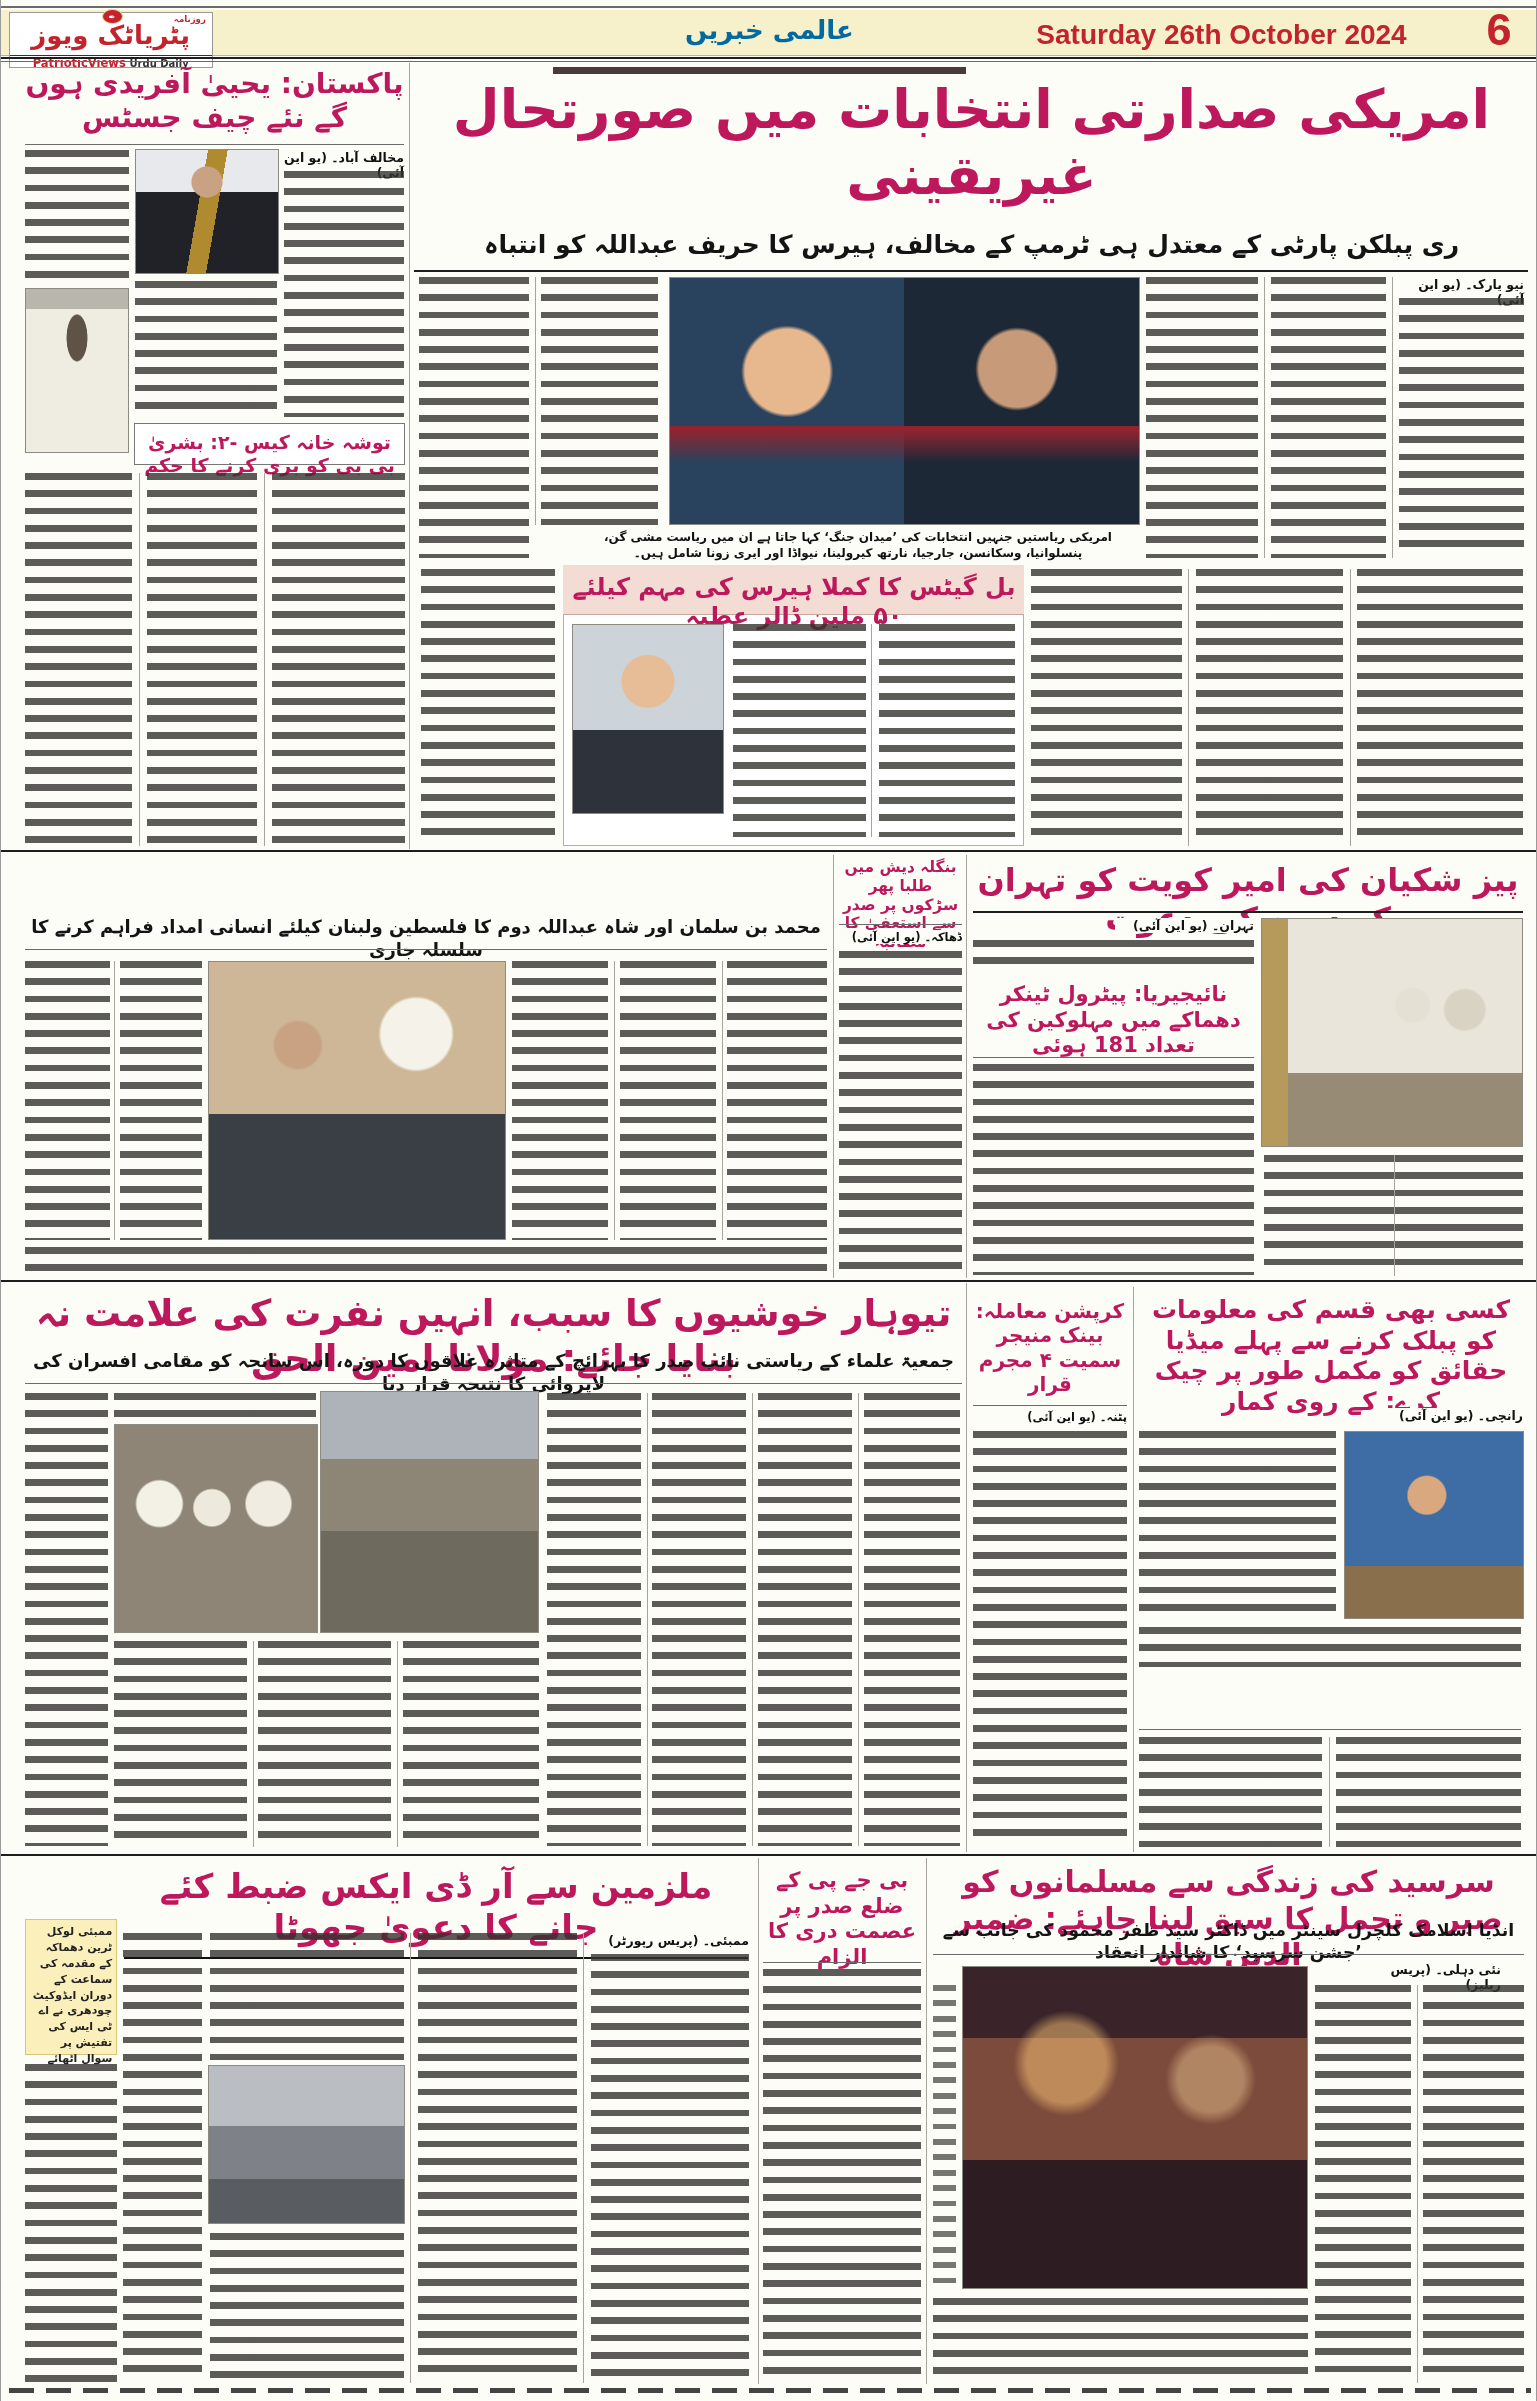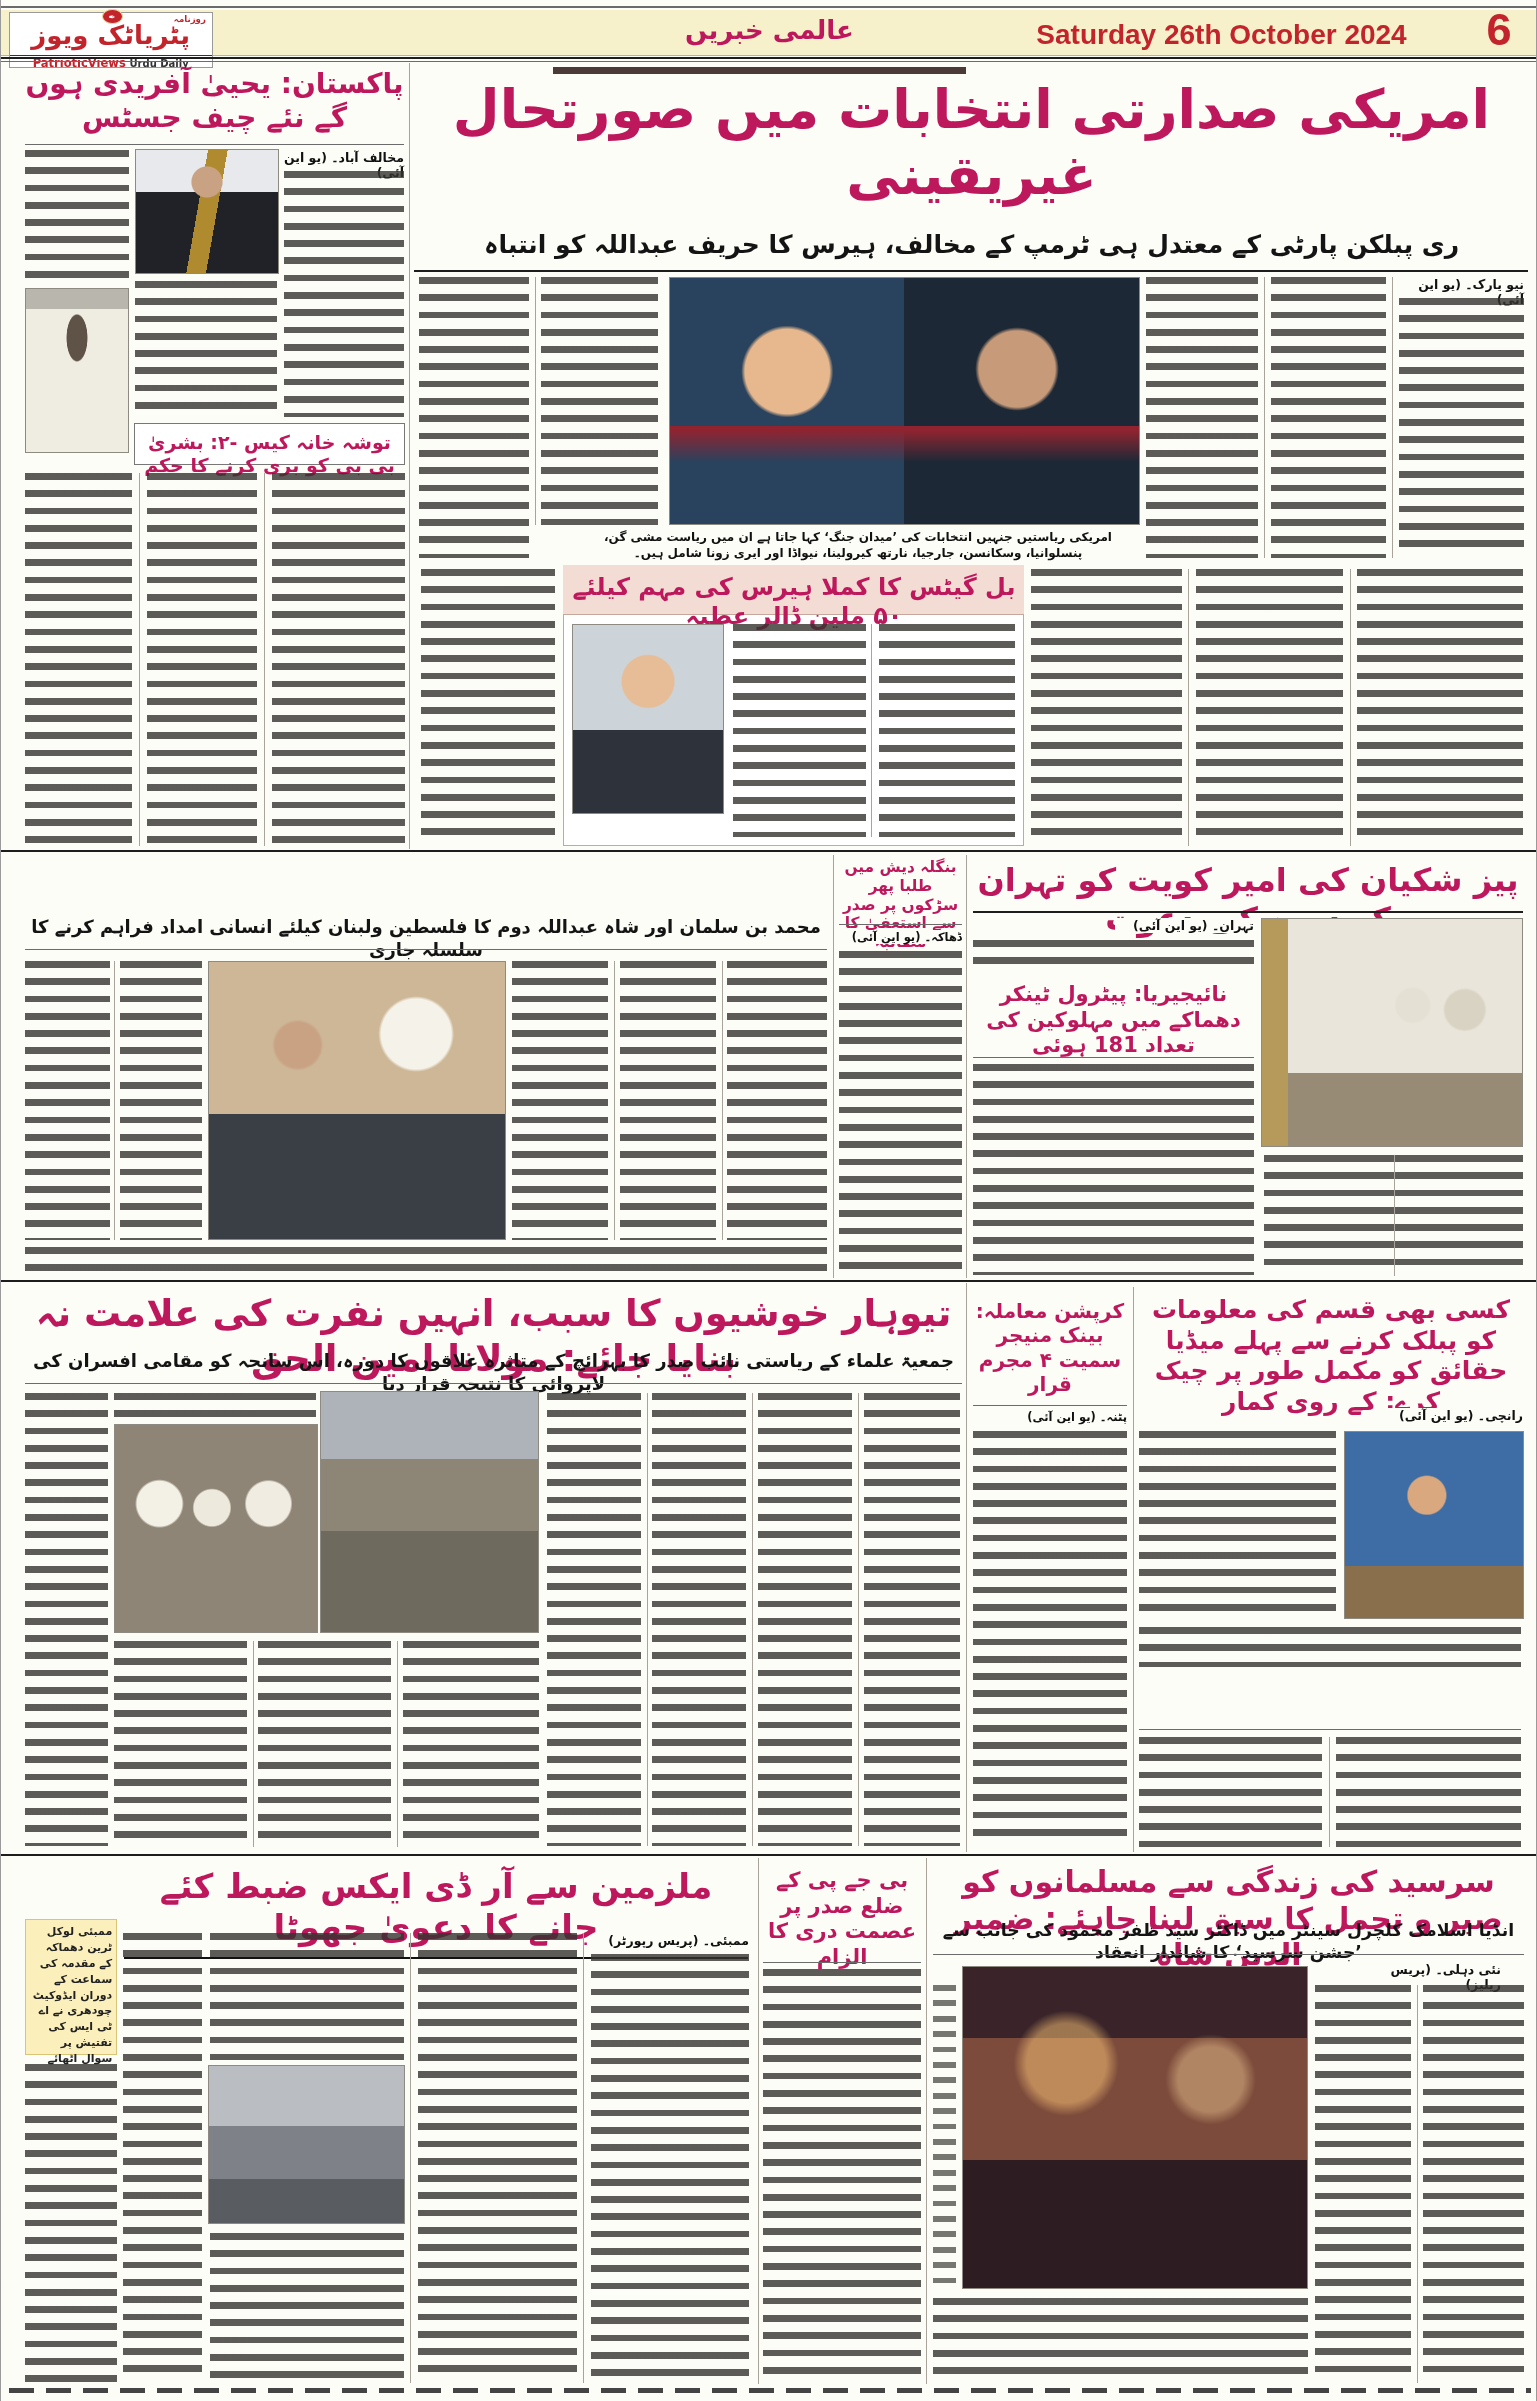--- a/index.html
+++ b/index.html
@@ -74,21 +74,21 @@
     <div class="abs" style="right:5.8px;top:1px;font-size:8.6px;color:#c3232b;direction:rtl;font-weight:700;">روزنامہ</div>
     <div class="abs" style="left:92px;top:-3.8px;width:21px;height:15.4px;background:#c3232b;border-radius:50%;border:1.9px solid #e8d9a0;color:#fff;font-size:8.6px;text-align:center;line-height:15.4px;">✒</div>
     <div class="abs rtl" style="left:0;top:7.7px;width:100%;text-align:center;font-size:26px;font-weight:700;color:#c3232b;">پٹریاٹک ویوز</div>
     <div class="abs" style="left:0;top:42px;width:100%;height:1px;background:#333;"></div>
     <div class="abs" style="left:0;top:43px;width:100%;text-align:center;font-size:11.5px;">
       <span style="color:#c3232b;font-weight:700;">PatrioticViews</span>
       <span style="color:#333;font-size:10px;font-weight:700;">Urdu Daily</span>
     </div>
   </div>
 
-  <div class="abs rtl" style="left:663px;top:15.4px;width:211px;text-align:center;font-size:26px;font-weight:700;color:#be185d;">عالمی خبریں</div>
+  <div class="abs rtl" style="left:663px;top:15.4px;width:211px;text-align:center;font-size:26px;font-weight:700;color:#0369a1;">عالمی خبریں</div>
   <div class="abs" style="left:1014px;top:19px;width:413px;text-align:center;font-size:28px;font-weight:700;color:#c3232b;font-family:'Liberation Sans',sans-serif;">Saturday  26th  October 2024</div>
   <div class="abs" style="left:1468px;top:3.8px;width:60px;text-align:center;font-size:45px;font-weight:700;color:#c3232b;font-family:'Liberation Sans',sans-serif;">6</div>
 
   <div class="abs hrule" style="left:0;top:57px;width:1537px;height:1.9px;"></div>
   <div class="abs thin" style="left:0;top:61px;width:1537px;height:1px;"></div>
   <div class="abs" style="left:552px;top:67px;width:413px;height:6.7px;background:#4b3a38;"></div>
 
   <div class="abs vr" style="left:408px;top:63px;height:786px;"></div>
 
   <div class="abs hl" style="left:418px;top:77px;width:1105px;height:146px;font-size:54px;">امریکی صدارتی انتخابات میں صورتحال غیریقینی</div>

